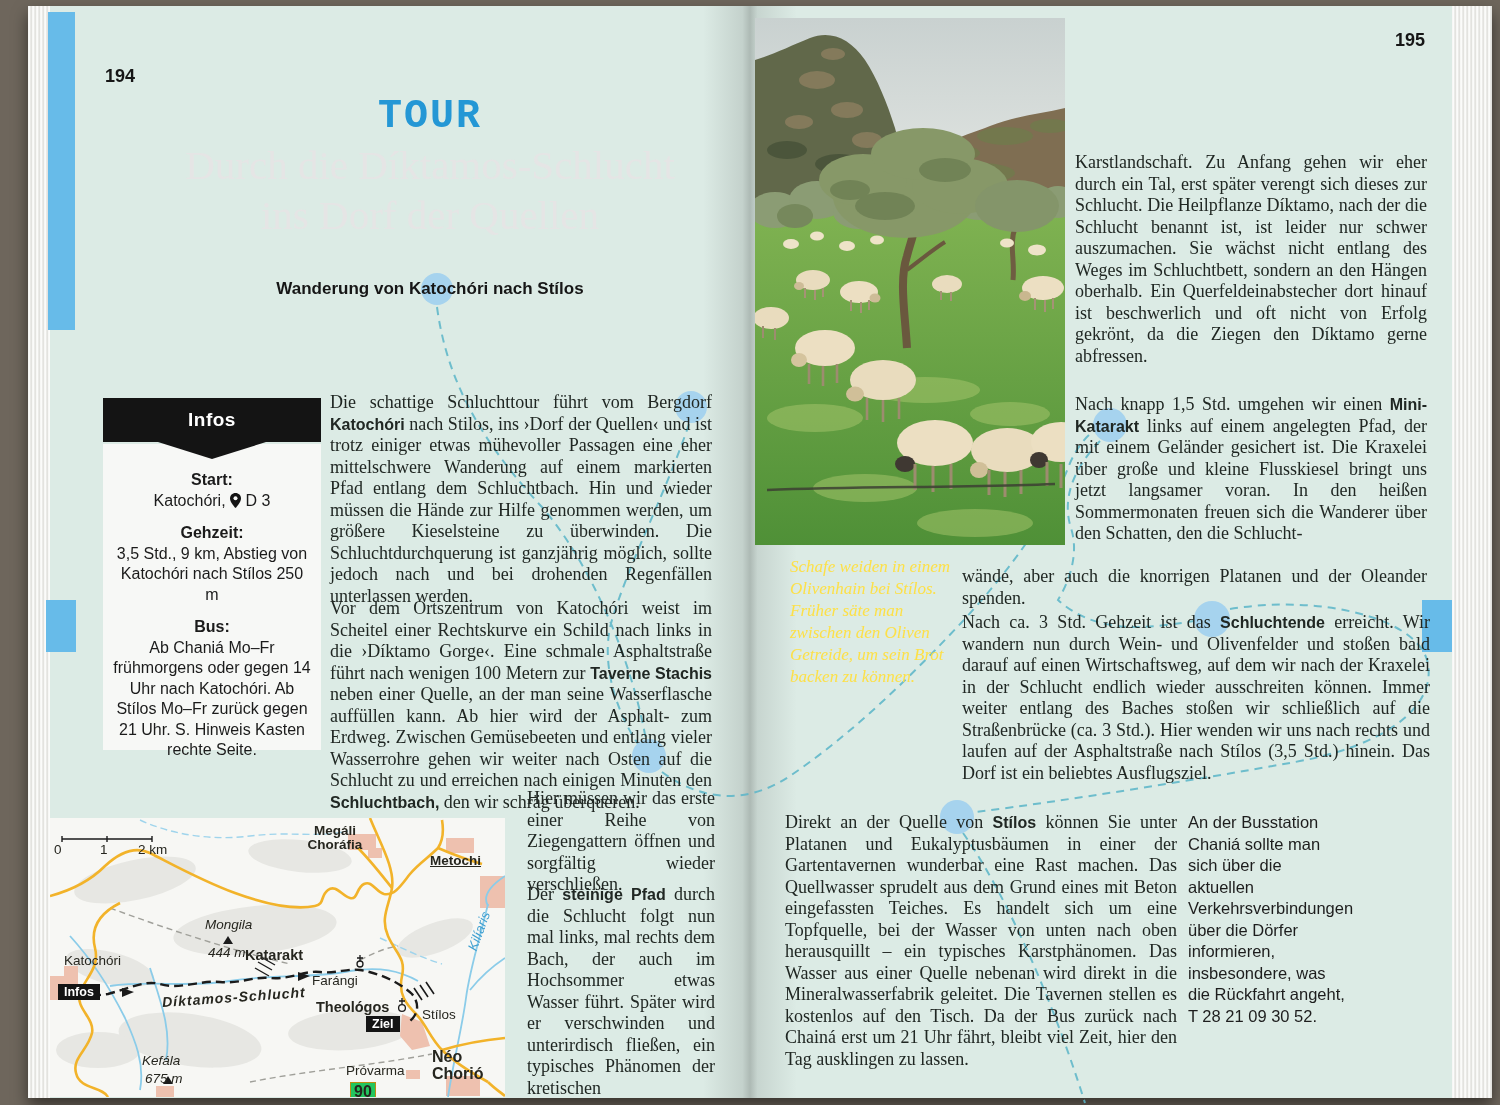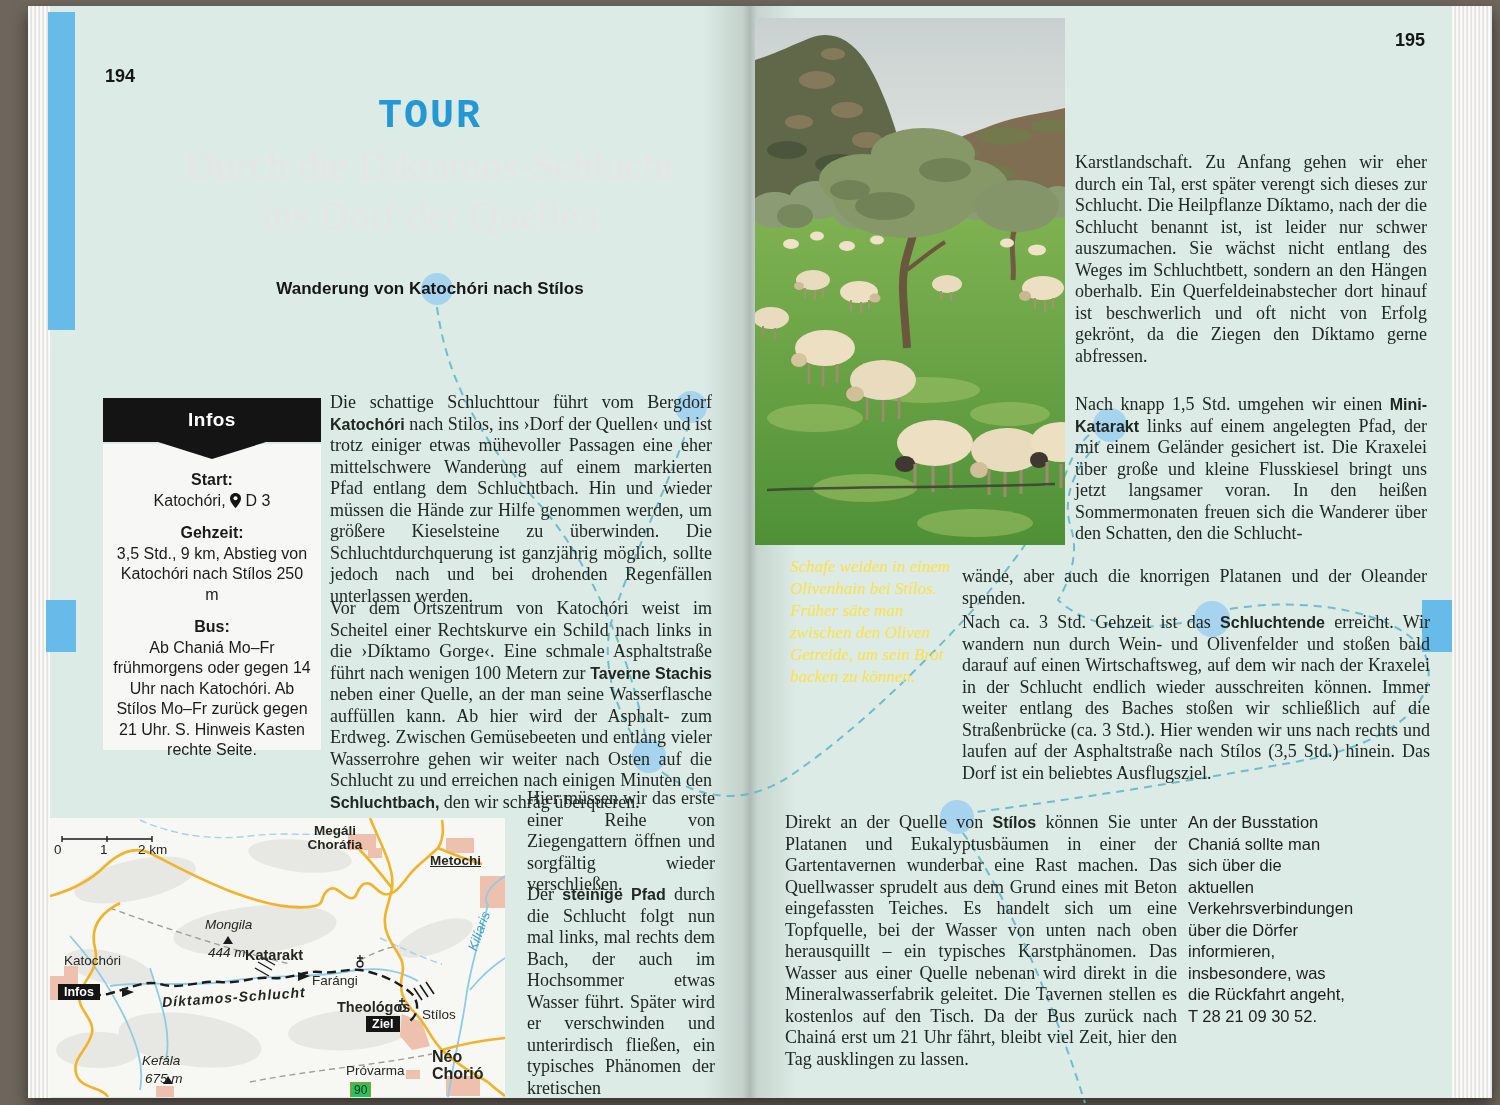--- a/index.html
+++ b/index.html
@@ -208,32 +208,32 @@
     <div class="maplbl" style="left:88px;top:25px;">2 km</div>
     <div class="maplbl b" style="left:250px;top:6px;text-align:center;width:70px;">Megáli
 Choráfia</div>
     <div class="maplbl b" style="left:380px;top:36px;text-decoration:underline;">Metochi</div>
     <div class="maplbl i" style="left:155px;top:100px;">Mongila</div>
     <div class="maplbl i" style="left:158px;top:128px;">444 m</div>
     <div class="maplbl" style="left:14px;top:136px;">Katochóri</div>
     <div class="maplbl b" style="left:195px;top:130px;font-size:14.5px;">Katarakt</div>
     <div class="maplbl b i" style="left:112px;top:172px;transform:rotate(-4deg);letter-spacing:1px;font-size:14px;">Díktamos-Schlucht</div>
     <div class="maplbl" style="left:262px;top:156px;">Farángi</div>
-    <div class="maplbl b" style="left:266px;top:182px;font-size:14.5px;margin-left:21px;">Theológos</div>
+    <div class="maplbl b" style="left:266px;top:182px;font-size:14.5px;">Theológos</div>
     <div class="maplbl" style="left:372px;top:190px;">Stílos</div>
     <div class="maplbl i" style="left:92px;top:236px;">Kefála</div>
     <div class="maplbl i" style="left:95px;top:254px;">675 m</div>
     <div class="maplbl" style="left:6px;top:260px;margin-top:47px;">Kámbi</div>
     <div class="maplbl" style="left:296px;top:246px;">Próvarma</div>
     <div class="maplbl b" style="left:382px;top:230px;font-size:16px;line-height:17px;text-align:left;width:64px;">Néo
 Chorió</div>
     <div class="maplbl i" style="left:416px;top:130px;color:#3f9fd0;transform:rotate(-70deg);transform-origin:left top;">Kilíaris</div>
     <div class="mapbox-lbl" style="left:8px;top:166px;">Infos</div>
     <div class="mapbox-lbl" style="left:316px;top:198px;">Ziel</div>
-    <div class="abs" style="left:300px;top:264px;border:1.5px solid #b98c12;background:#22c55e;color:#26261f;font-size:12px;font-weight:400;padding:0 3px;z-index:7;">90</div>
+    <div class="abs" style="left:300px;top:264px;border:1.5px solid #b98c12;background:#22c55e;color:#26261f;font-size:16px;font-weight:700;padding:0 3px;z-index:7;">90</div>
   </div>
 
   <div class="abs txt pagenum" style="left:1385px;top:30px;width:40px;text-align:right;">195</div>
 
   <div class="abs" style="left:755px;top:18px;width:310px;height:527px;overflow:hidden;z-index:2;">
     <svg width="310" height="527" viewBox="0 0 310 527">
       <defs>
         <linearGradient id="skyG" x1="0" y1="0" x2="0" y2="1">
           <stop offset="0" stop-color="#c9d1d0"></stop>
             <stop offset="1" stop-color="#e6e9e5"></stop>

